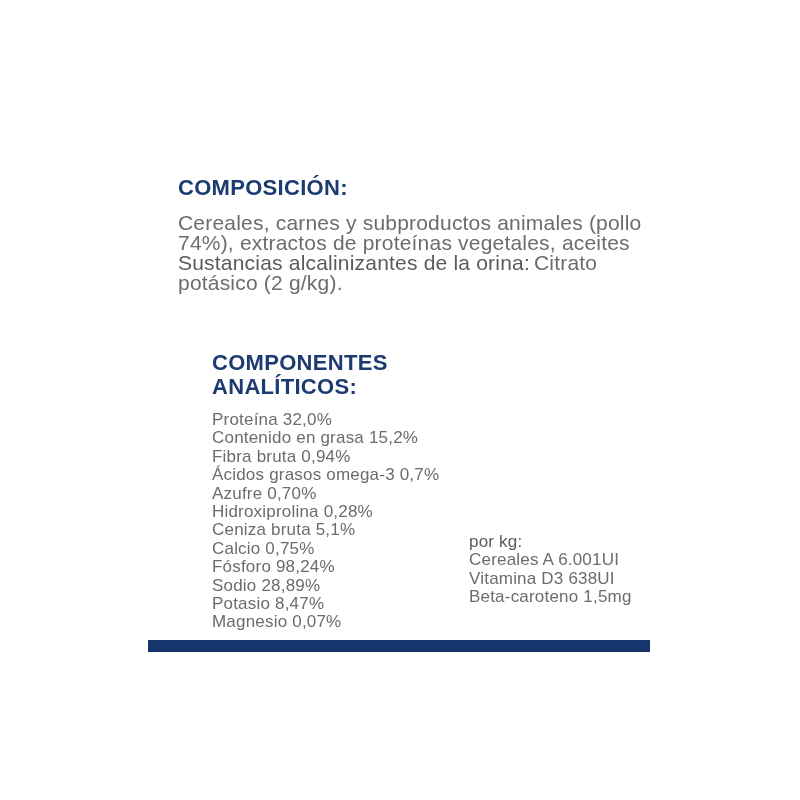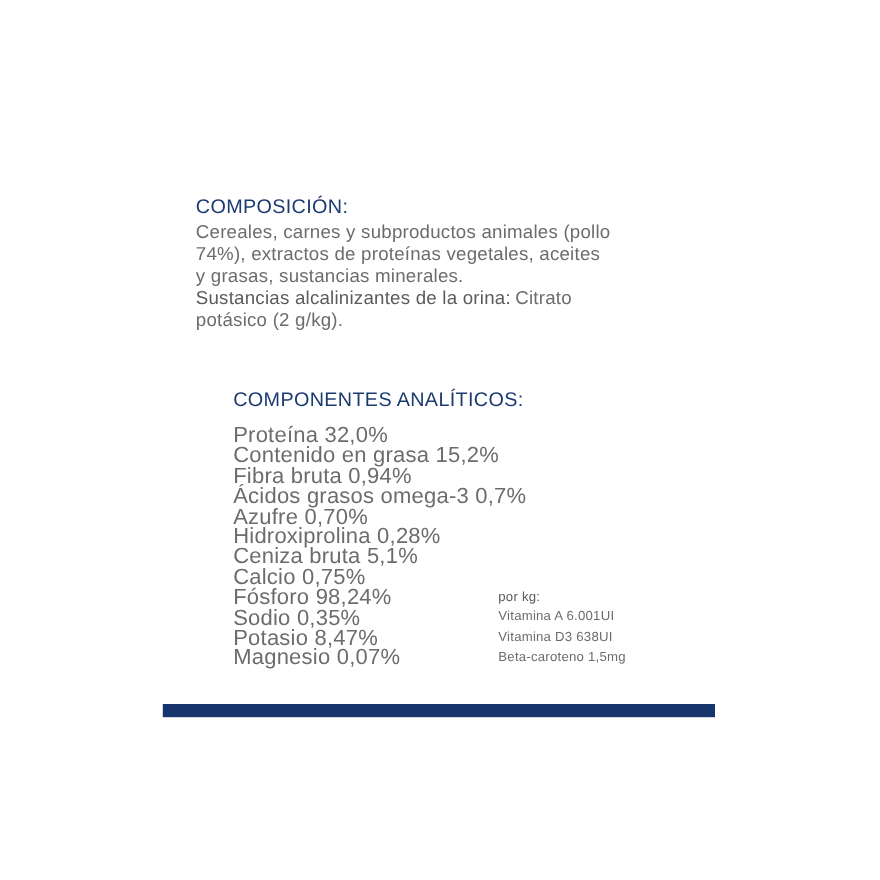--- a/index.html
+++ b/index.html
@@ -9,58 +9,58 @@
   body {
     width: 800px;
     height: 800px;
     position: relative;
     background: var(--background, #ffffff);
     font-family: "Liberation Sans", sans-serif;
     overflow: hidden;
   }
   .section-title {
     margin: 0;
-    font-size: 18px;
+    font-size: 22px;
     line-height: 24px;
-    font-weight: 400;
+    font-weight: 700;
     letter-spacing: 0.3px;
     color: var(--brand_navy, #1c3b70);
   }
   .body-text {
-    margin-top: 1px;
-    font-size: 17px;
+    margin-top: 13px;
+    font-size: 21px;
     line-height: 20px;
     letter-spacing: 0.2px;
     color: var(--text_gray, #6b6c6f);
   }
   .composition {
     position: absolute;
     left: 178px;
     top: 176px;
     width: 470px;
   }
   .analytics {
     position: absolute;
     left: 178px;
     top: 351px;
     width: 300px;
     margin-left: 34px;
   }
   .analytics .list {
     margin-top: 12px;
-    font-size: 20px;
+    font-size: 17px;
     line-height: 18.4px;
     letter-spacing: 0.2px;
     color: var(--text_gray, #6b6c6f);
   }
   .perkg {
     position: absolute;
-    left: 453px;
+    left: 469px;
     top: 533px;
-    font-size: 12px;
+    font-size: 17px;
     line-height: 18.4px;
     letter-spacing: 0.2px;
     color: var(--text_gray, #6b6c6f);
   }
   .bold {
     font-weight: 400;
     color: var(--text_gray_bold, #5a5b5d);
   }
   .inline-after {
     margin-left: 4px;
@@ -78,51 +78,50 @@
 <body style="--background: #ffffff; --brand_navy: #1c3b70; --bar_navy: #16356d; --text_gray: #6b6c6f; --text_gray_bold: #5a5b5d;">
 
 <div>
 
   <section class="composition">
     <h1 class="section-title">COMPOSICIÓN:</h1>
     <div class="body-text">
       <div>
           <div>Cereales, carnes y subproductos animales (pollo</div>
           <div>74%), extractos de proteínas vegetales, aceites</div>
-          <div>y grasas, sustancias minerales.</div>
         </div>
       <div>
         <span class="bold">Sustancias alcalinizantes de la orina:</span><span class="inline-after">Citrato</span>
       </div>
       <div>potásico (2 g/kg).</div>
     </div>
   </section>
 
   <section class="analytics">
     <h1 class="section-title">COMPONENTES ANALÍTICOS:</h1>
     <div class="list">
         <div>Proteína 32,0%</div>
         <div>Contenido en grasa 15,2%</div>
         <div>Fibra bruta 0,94%</div>
         <div>Ácidos grasos omega-3 0,7%</div>
         <div>Azufre 0,70%</div>
         <div>Hidroxiprolina 0,28%</div>
         <div>Ceniza bruta 5,1%</div>
         <div>Calcio 0,75%</div>
         <div>Fósforo 98,24%</div>
-        <div>Sodio 0,35%</div>
+        <div>Sodio 28,89%</div>
         <div>Potasio 8,47%</div>
         <div>Magnesio 0,07%</div>
       </div>
   </section>
 
   <div class="perkg">
     <div class="bold">por kg:</div>
     <div>
-        <div>Vitamina A 6.001UI</div>
+        <div>Cereales A 6.001UI</div>
         <div>Vitamina D3 638UI</div>
         <div>Beta-caroteno 1,5mg</div>
       </div>
   </div>
 
   <div class="bottom-bar"></div>
 
 </div>
 
 </body></html>

